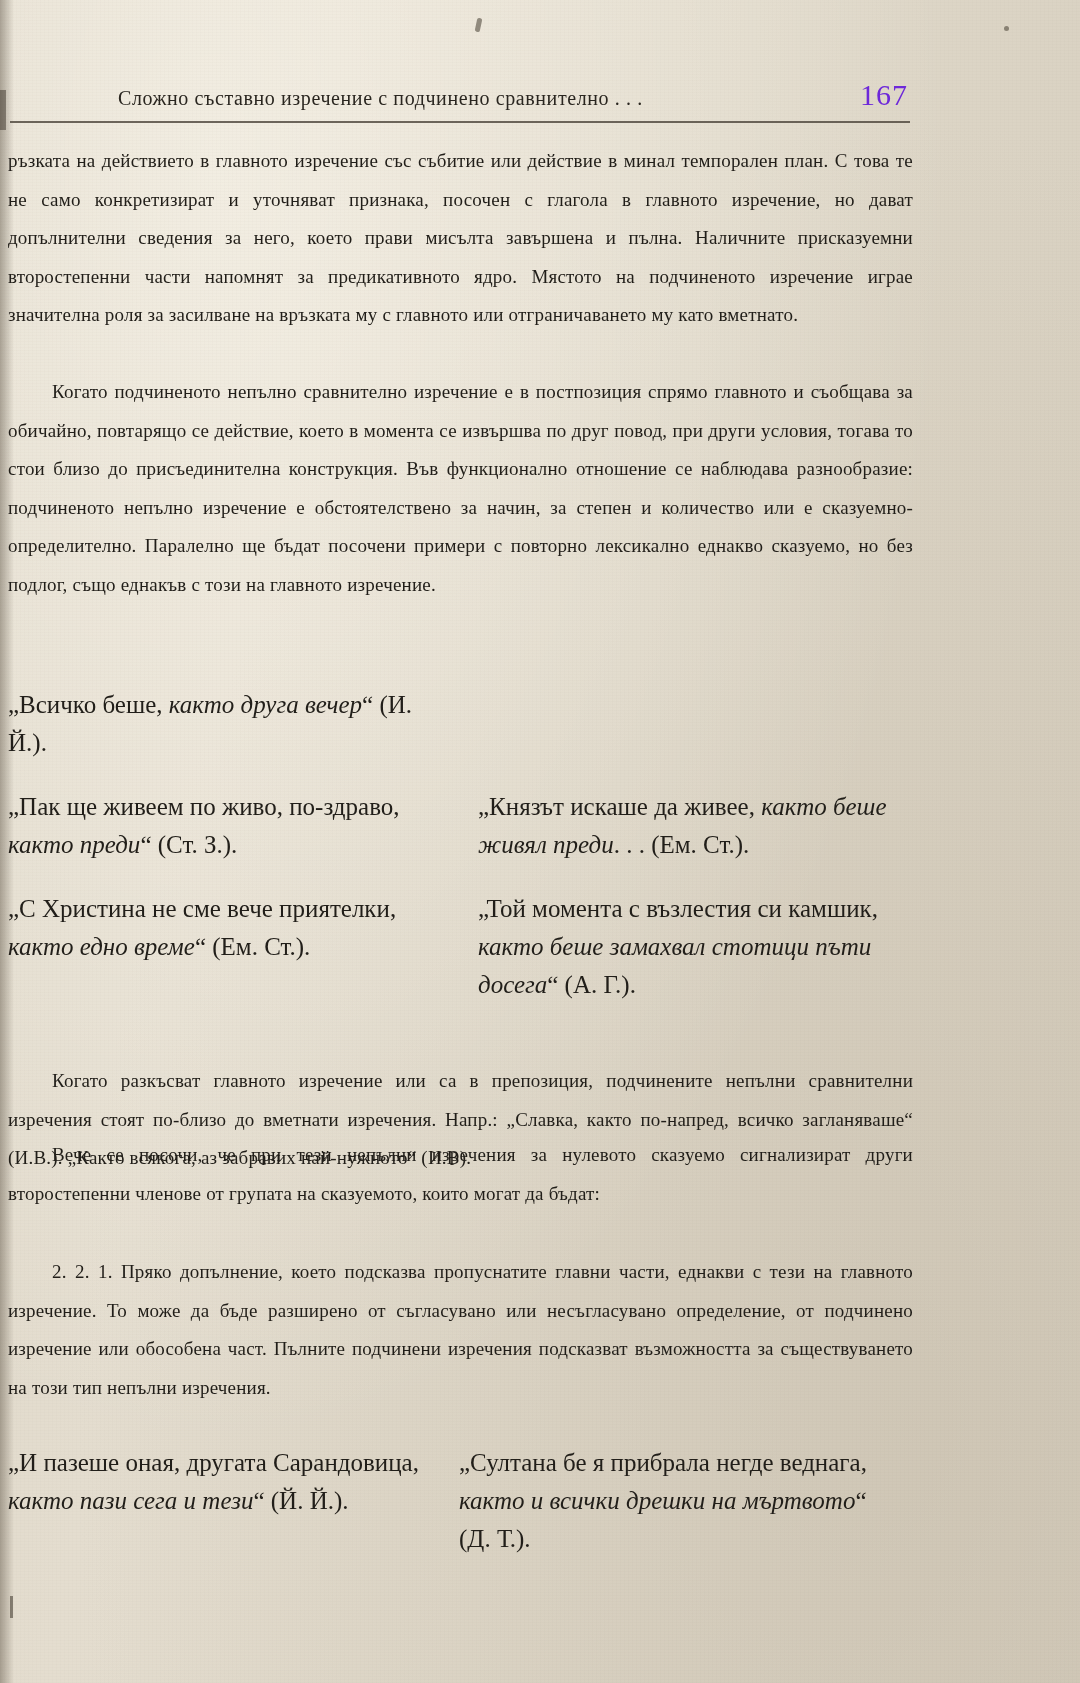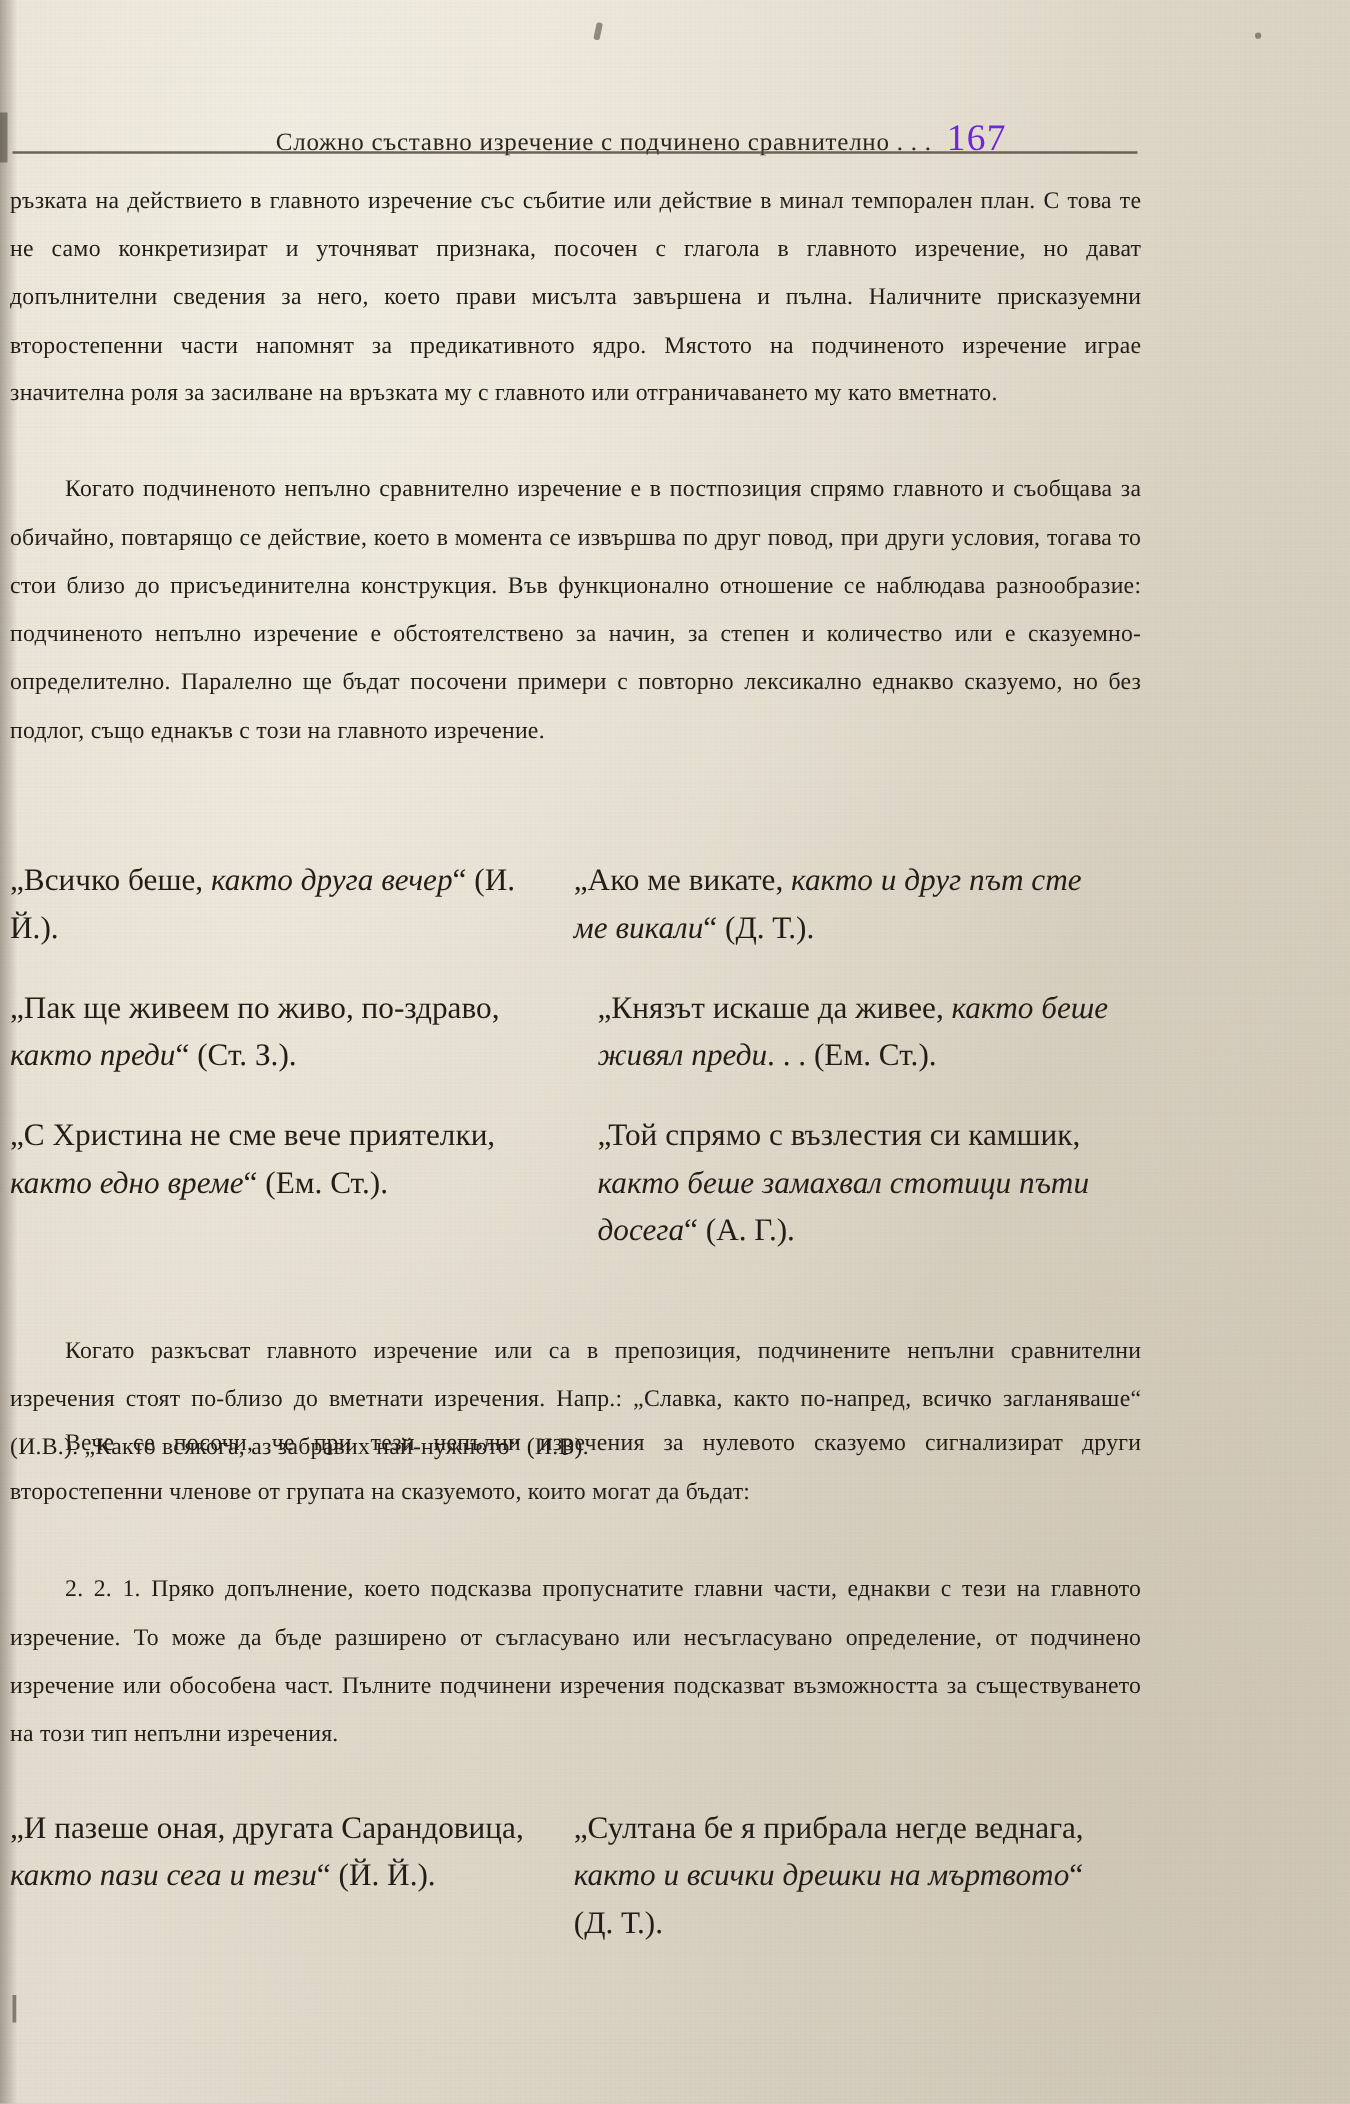--- a/index.html
+++ b/index.html
@@ -43,25 +43,25 @@
     left: 0;
     top: 0;
     width: 1080px;
     height: 1683px;
   }
 
   
   .header {
     position: absolute;
     left: 118px;
-    top: 94px;
+    top: 78px;
     width: 790px;
     display: flex;
     align-items: baseline;
-    justify-content: center;
+    justify-content: space-between;
     gap: 12px;
   }
   .running-title {
     font-family: "Liberation Serif", serif;
     font-size: 20px;
     letter-spacing: .6px;
     color: #2a2620;
   }
   .folio {
     font-size: 30px;
@@ -170,38 +170,35 @@
   <div class="body-block" id="p2">
     <p class="para indent">Когато подчиненото непълно сравнително изречение е в постпозиция спрямо главното и съобщава за обичайно, повтарящо се действие, което в момента се извършва по друг повод, при други условия, тогава то стои близо до присъединителна конструкция. Във функционално отношение се наблюдава разнообразие: подчиненото непълно изречение е обстоятелствено за начин, за степен и количество или е сказуемно-определително. Паралелно ще бъдат посочени примери с повторно лексикално еднакво сказуемо, но без подлог, също еднакъв с този на главното изречение.</p>
   </div>
 
   <div class="quotes" id="q1">
     <div style="width:100%">
       <div class="qrow">
         <div class="qcell">
           <p class="quote"><span>„Всичко беше, </span><em>както друга вечер</em><span>“ (И. Й.).</span></p>
         </div>
-        <div class="qcell">
-          <p class="quote"><span>„Ако ме викате, </span><em>както и друг път сте ме викали</em><span>“ (Д. Т.).</span></p>
-        </div>
       </div>
       <div class="qrow">
         <div class="qcell">
           <p class="quote"><span>„Пак ще живеем по живо, по-здраво, </span><em>както преди</em><span>“ (Ст. З.).</span></p>
         </div>
         <div class="qcell">
           <p class="quote"><span>„Князът искаше да живее, </span><em>както беше живял преди</em><span>. . . (Ем. Ст.).</span></p>
         </div>
       </div>
       <div class="qrow">
         <div class="qcell">
           <p class="quote"><span>„С Христина не сме вече приятелки, </span><em>както едно време</em><span>“ (Ем. Ст.).</span></p>
         </div>
         <div class="qcell">
-          <p class="quote"><span>„Той спрямо с възлестия си камшик, </span><em>както беше замахвал стотици пъти досега</em><span>“ (А. Г.).</span></p>
+          <p class="quote"><span>„Той момента с възлестия си камшик, </span><em>както беше замахвал стотици пъти досега</em><span>“ (А. Г.).</span></p>
         </div>
       </div>
     </div>
   </div>
 
   <div class="body-block" id="p3">
     <p class="para indent">Когато разкъсват главното изречение или са в препозиция, подчинените непълни сравнителни изречения стоят по-близо до вметнати изречения. Напр.: „Славка, както по-напред, всичко загланяваше“ (И.В.). „Както всякога, аз забравих най-нужното“ (И.В).</p>
   </div>
 
   <div class="body-block" id="p4">

